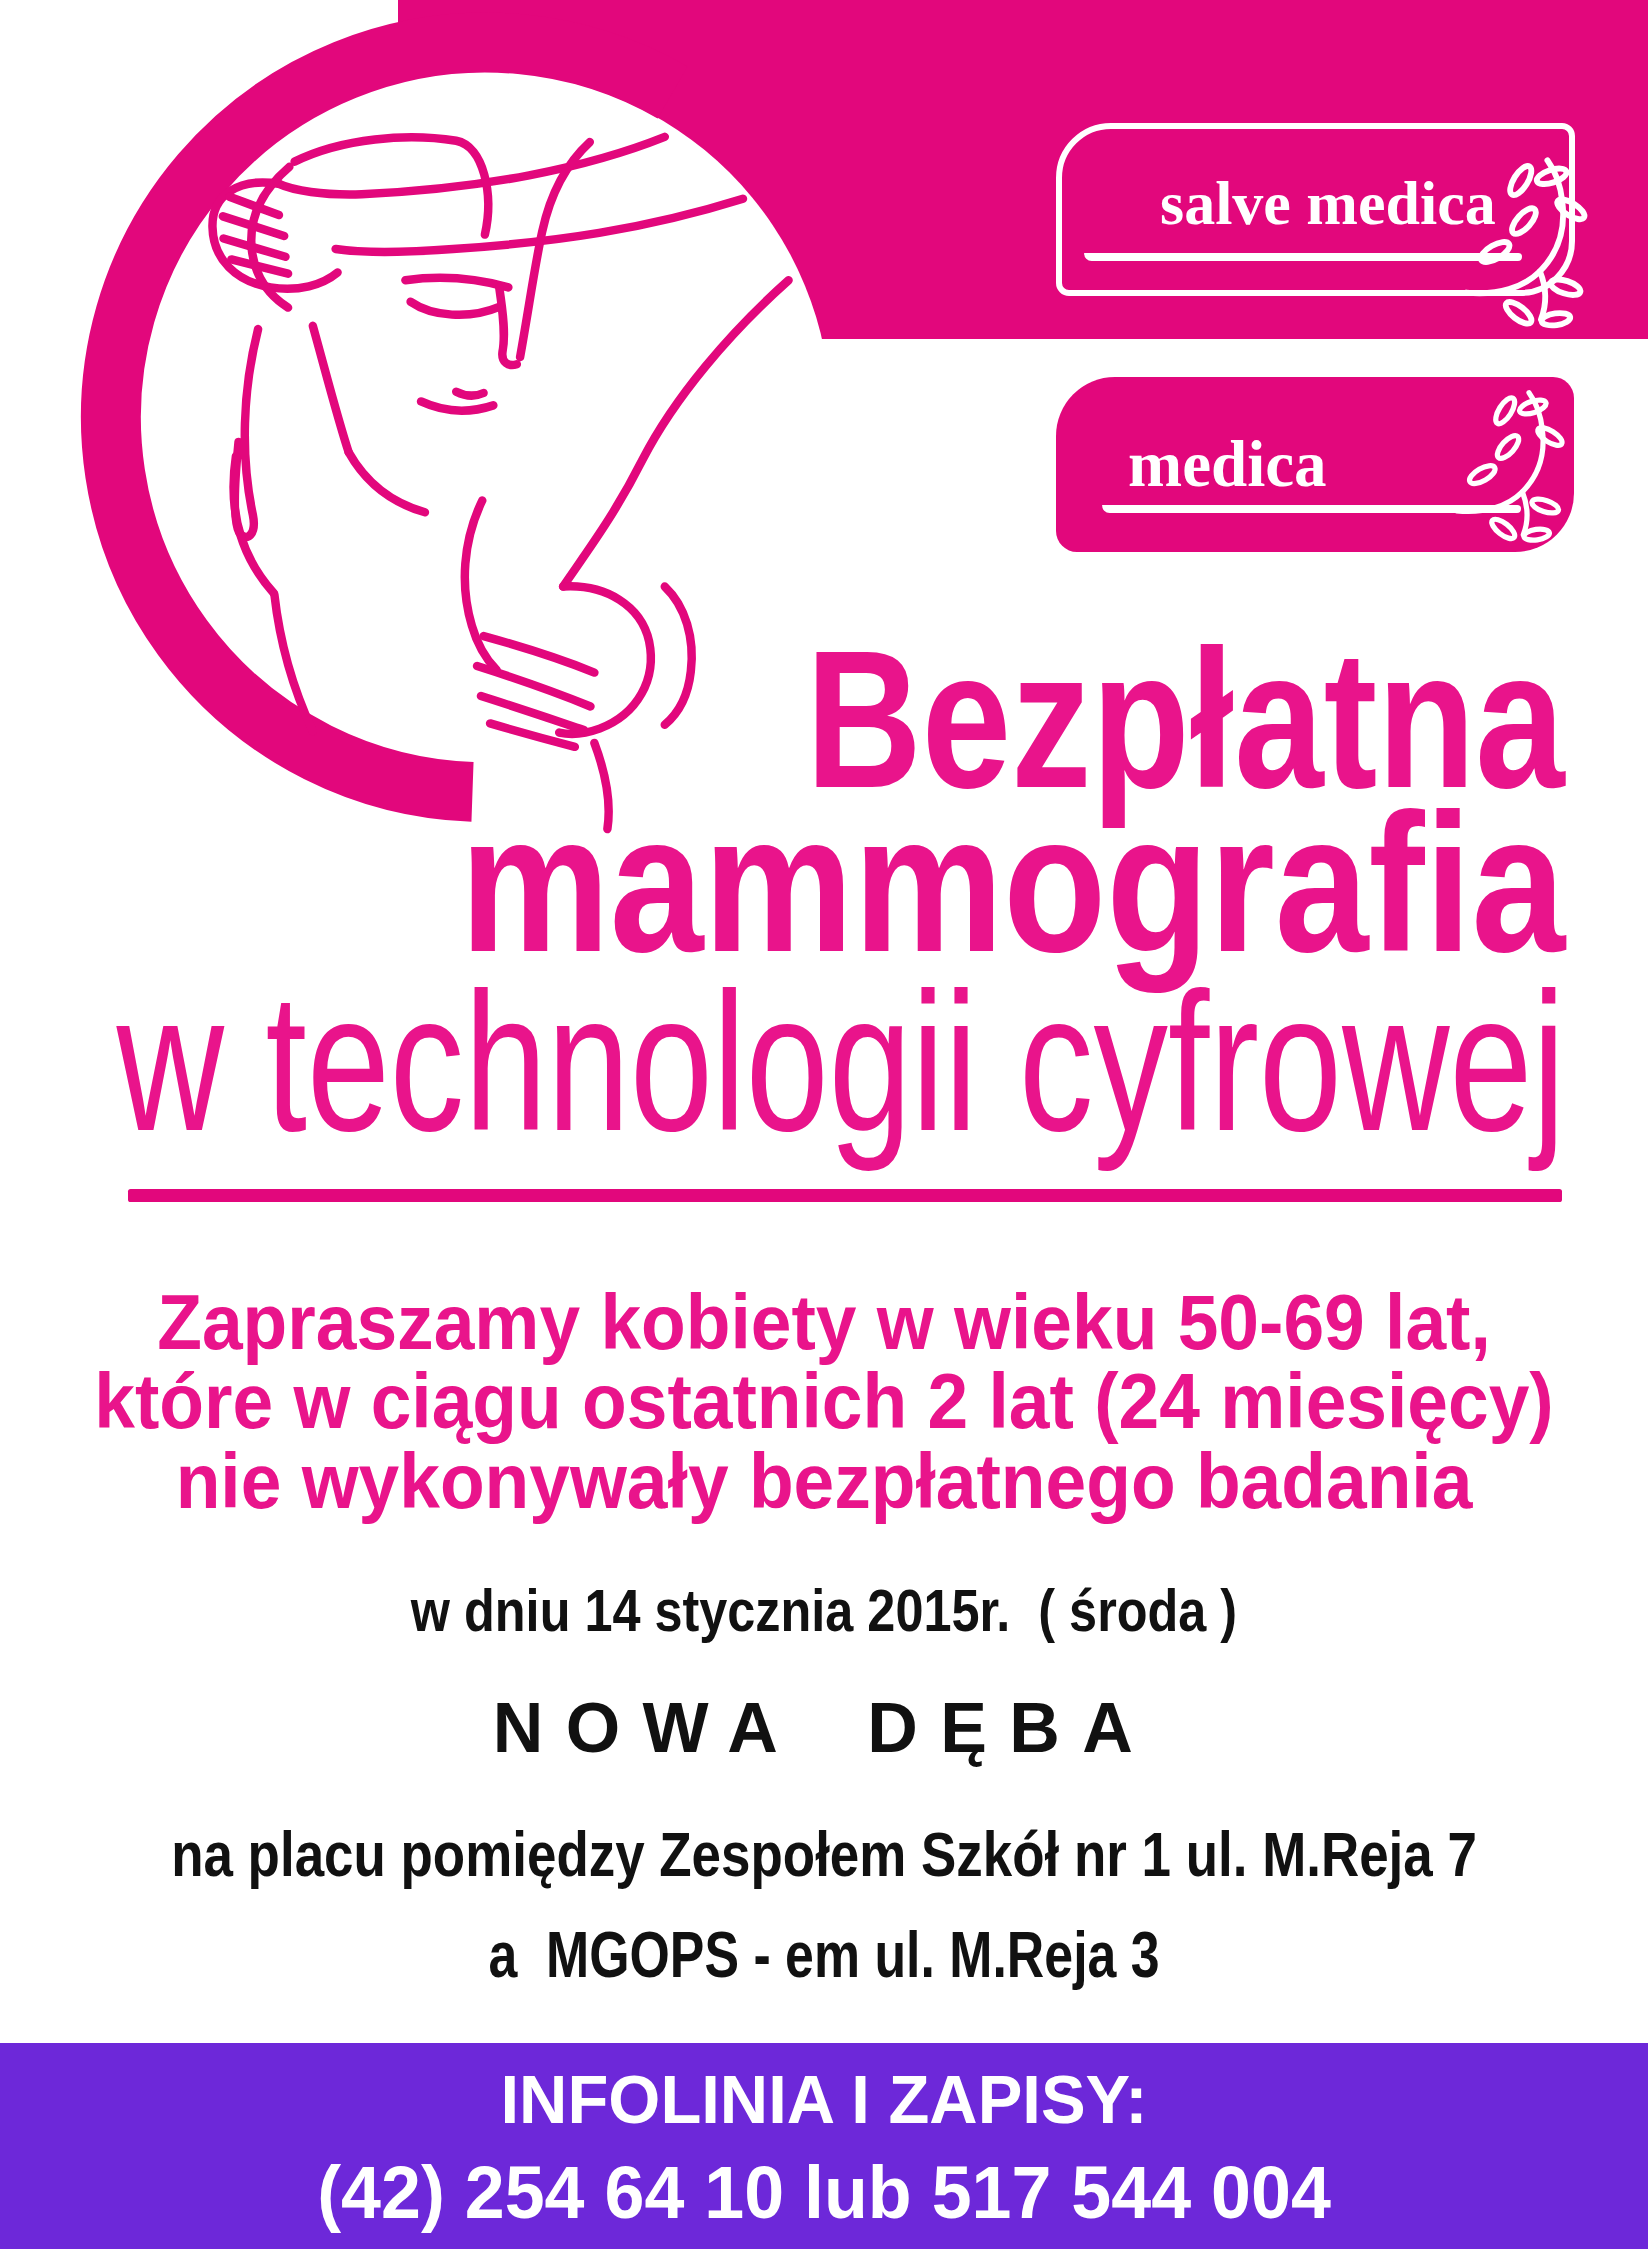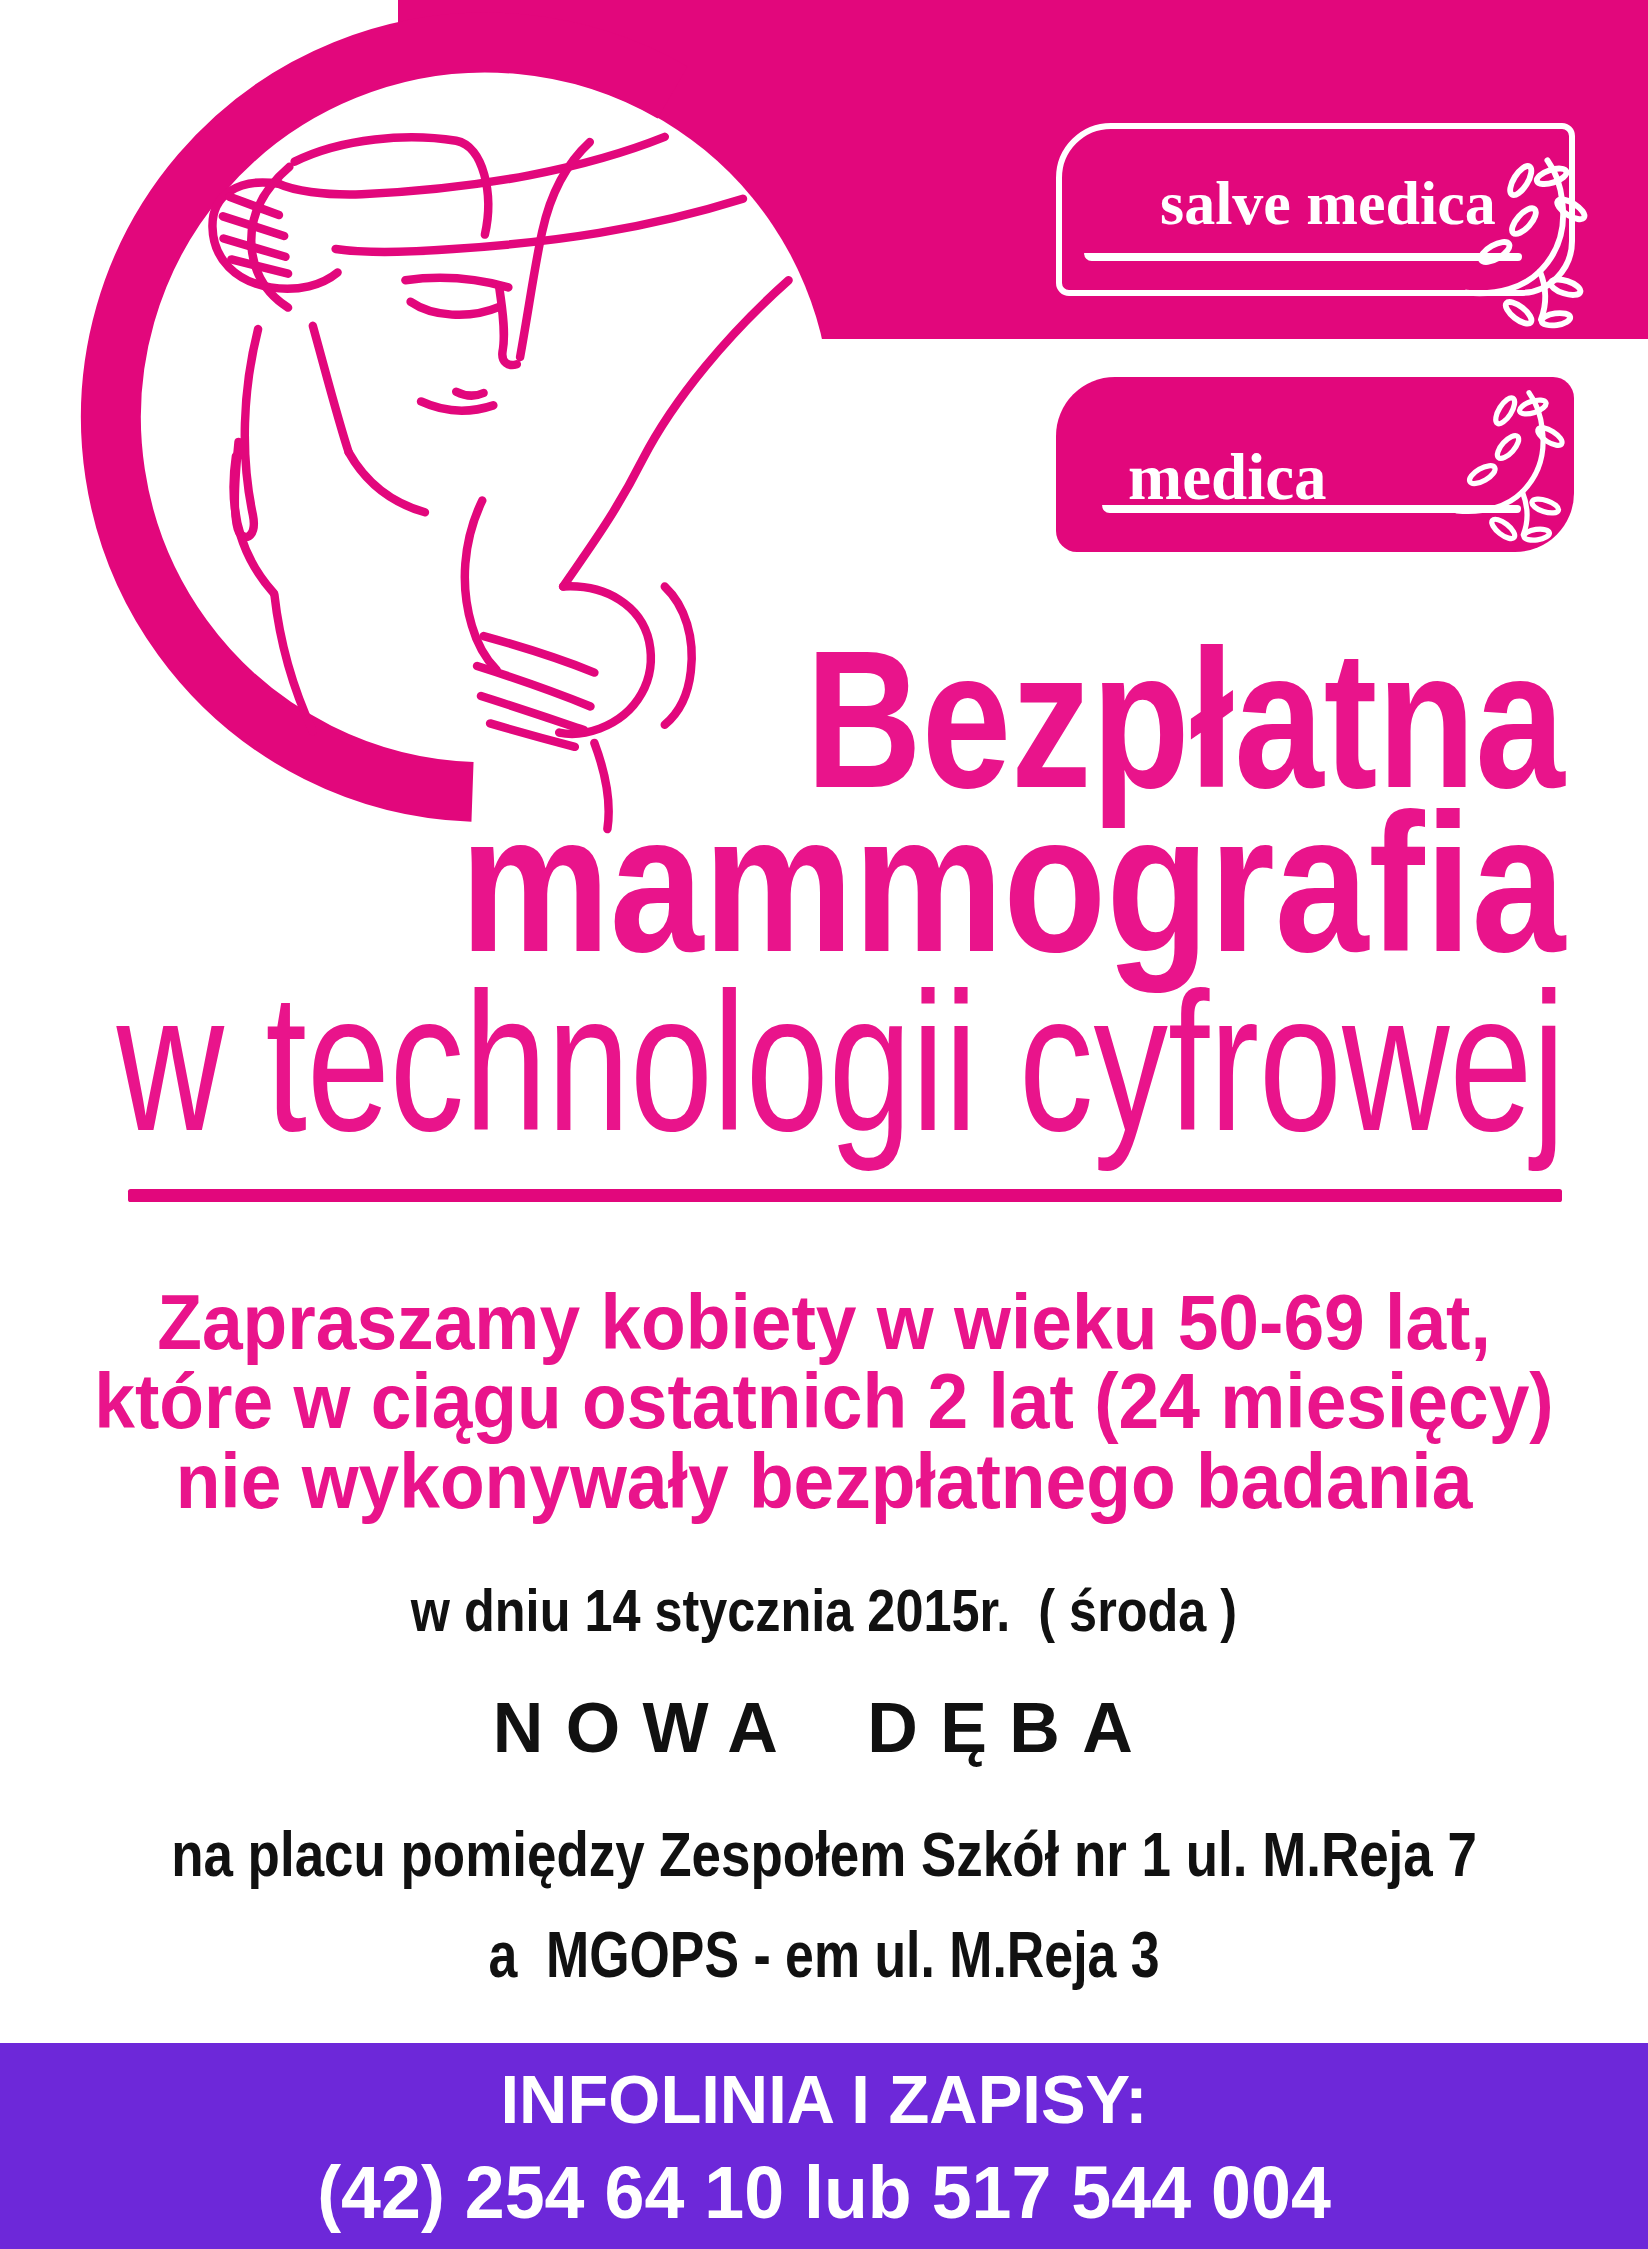--- a/index.html
+++ b/index.html
@@ -35,21 +35,21 @@
     background:#fff;border-radius:0 3.9px 3.9px 7.8px;
     transform:skewX(-2deg);
   }
   .salve-branch{position:absolute;left:399px;top:18px;width:128px;height:193px;}
   .medica-block{
     position:absolute;left:1056px;top:377px;width:518px;height:175px;
     background:#E2077C;
     border-radius:59px 21px 59px 21px;
   }
   .medica-text{
-    position:absolute;left:72px;top:68px;
+    position:absolute;left:72px;top:55px;
     color:#fff;font-family:"Liberation Serif","DejaVu Serif",serif;
     font-weight:700;font-size:65px;line-height:1;white-space:nowrap;
   }
   .medica-underline{
     position:absolute;left:46px;top:128px;width:419px;height:7.8px;
     background:#fff;border-radius:0 3.9px 3.9px 7.8px;
     transform:skewX(-2deg);
   }
   .medica-branch{position:absolute;left:391px;top:9px;width:124px;height:162px;}
   

